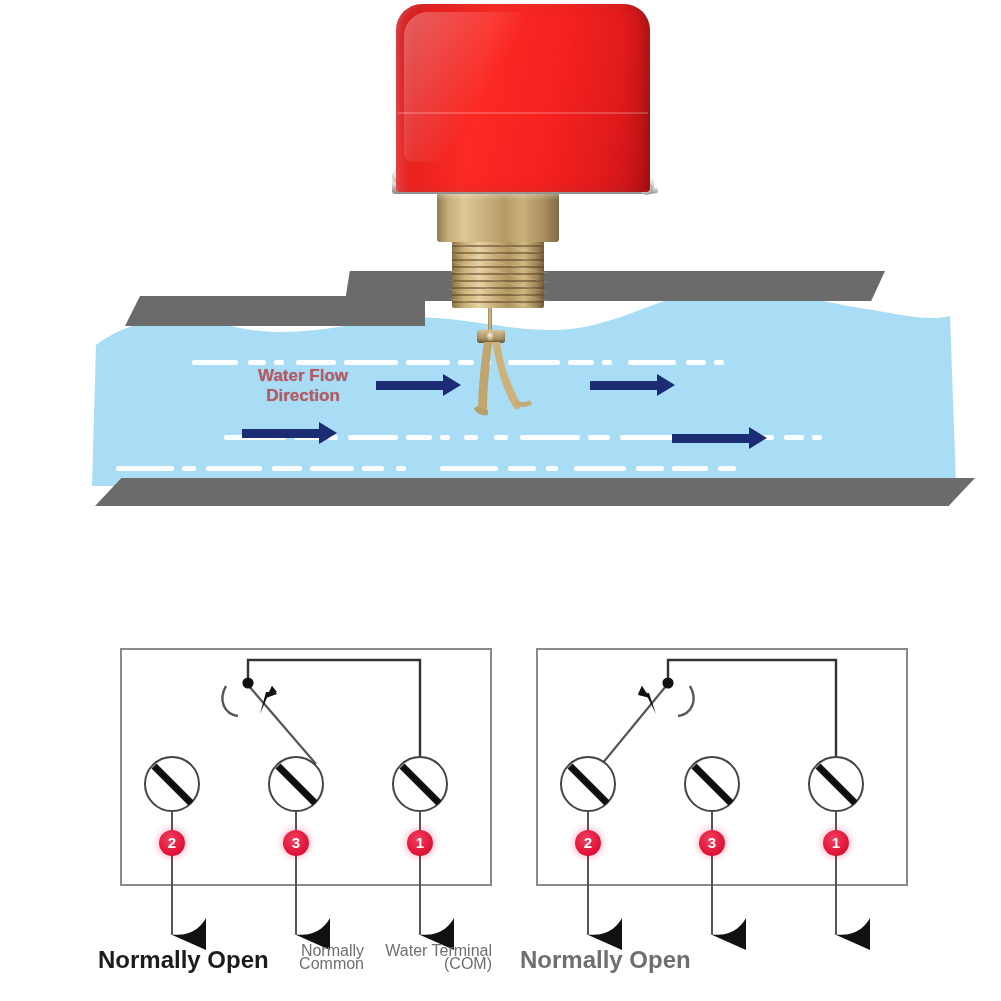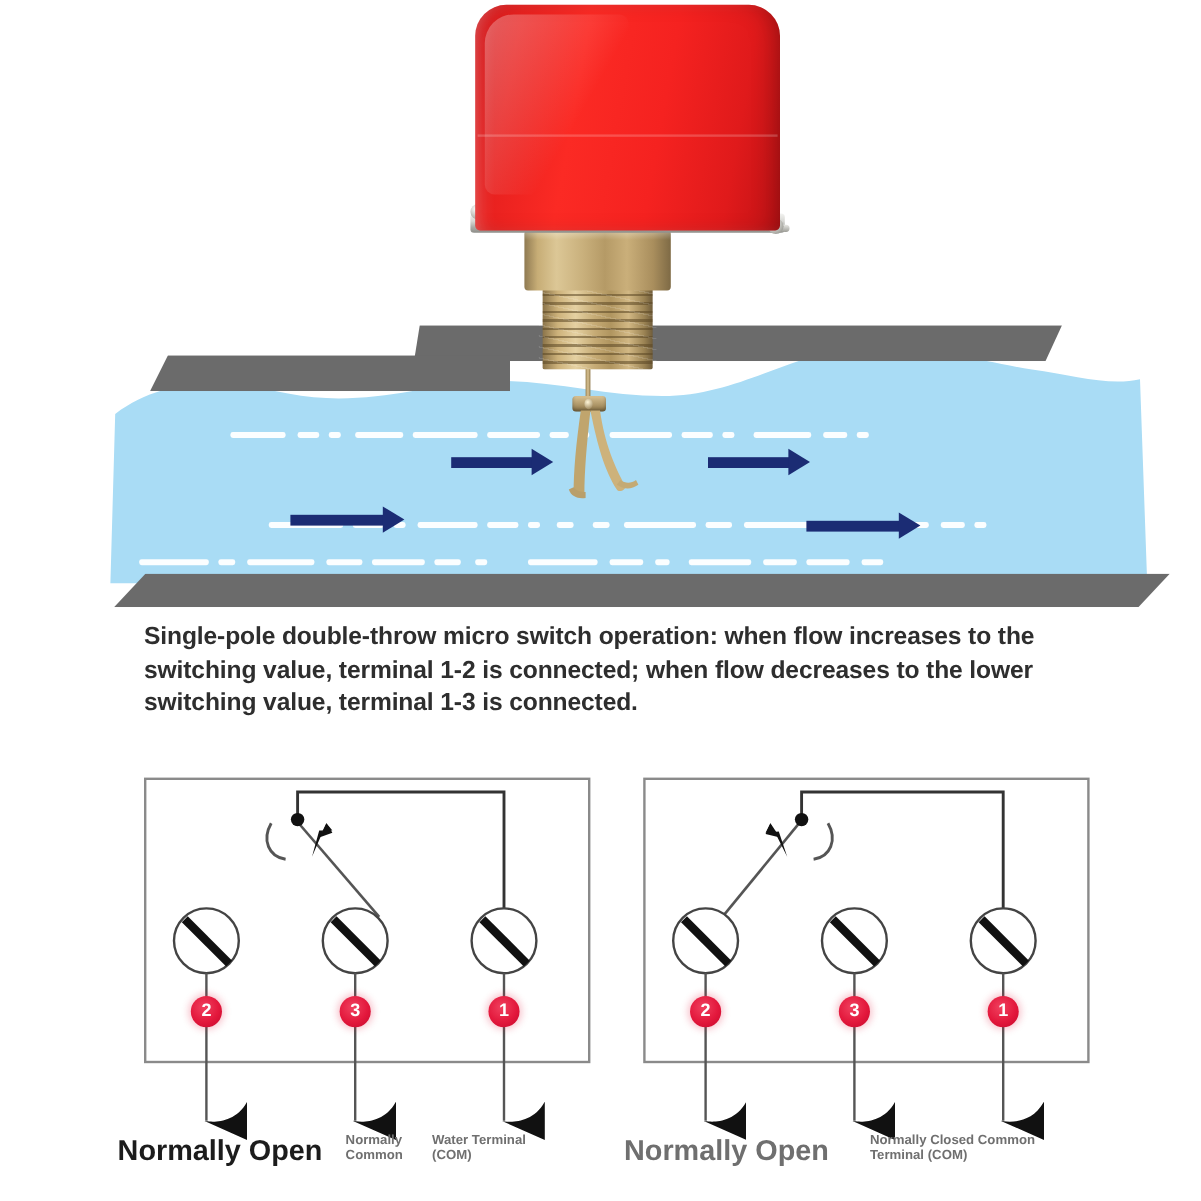--- a/index.html
+++ b/index.html
@@ -101,22 +101,22 @@
   .dsvg{position:absolute;left:0;top:0;width:372px;height:352px;overflow:visible;}
 
   .badge{position:absolute;width:26px;height:26px;border-radius:50%;
     background:radial-gradient(circle at 42% 36%,#f0415f,#e3183c 55%,#c5072c);
     color:#fff;font-size:15px;font-weight:bold;line-height:26px;text-align:center;
     font-family:"Liberation Sans",sans-serif;
     box-shadow:0 0 6px 2px rgba(227,24,60,.25);}
 
   .lbl-big{position:absolute;font-weight:bold;font-family:Liberation Sans, sans-serif;
     white-space:nowrap;}
-  .lbl-small{position:absolute;font-weight:bold;font-size:11px;line-height:13px;
-    text-align:left;color:#6f6f6f;font-family:"Liberation Sans",sans-serif;}
+  .lbl-small{position:absolute;font-weight:normal;font-size:16px;line-height:13px;
+    text-align:right;color:#6f6f6f;font-family:"Liberation Sans",sans-serif;}
 </style>
 </head>
 <body>
 
 <div id="page">
 
   <div id="illustration">
 
     <svg class="dsvg" style="left:0;top:0;width:1001px;height:505px;">
       <path d="M96,345 C140,312 190,318 240,328 C300,340 350,322 400,318 C450,314 500,330 552,330
@@ -175,20 +175,24 @@
       <div class="dash" style="left:540px;top:166px;width:28px;"></div>
       <div class="dash" style="left:576px;top:166px;width:36px;"></div>
       <div class="dash" style="left:622px;top:166px;width:18px;"></div>
     </div>
 
     <div class="flow-arrow" style="left:376px;top:381px;width:68px;"></div>
     <div class="flow-arrow" style="left:590px;top:381px;width:68px;"></div>
     <div class="flow-arrow" style="left:242px;top:429px;width:78px;"></div>
     <div class="flow-arrow" style="left:672px;top:434px;width:78px;"></div>
 
+    <div id="flow-label">
+      <span>Water Flow</span><br>
+      <span>Direction</span>
+    </div>
 
     <div class="paddle-stem"></div>
     <div class="paddle-clip"></div>
     <div class="paddle-pin"></div>
     <svg class="dsvg" style="left:440px;top:330px;width:140px;height:110px;">
       <path d="M44,12 C40,40 38,62 38,82 C38,84 46,84 47,82 C47,62 49,40 52,12 Z" fill="#c0a56d"></path>
       <path d="M52,12 C58,42 64,62 74,78 C76,81 82,78 81,75 C72,58 64,40 60,12 Z" fill="#cdb27b"></path>
       <path d="M34,78 C36,84 42,86 48,85 L48,80 C44,80 40,79 38,76 Z" fill="#b99f6b"></path>
       <path d="M74,74 C80,78 86,78 92,74 L90,70 C86,73 81,73 77,70 Z" fill="#c4aa74"></path>
     </svg>
@@ -197,21 +201,20 @@
     <div class="brass-hex"></div>
 
     <div class="sensor-flange"></div>
     <div class="flange-bar"></div>
     <div class="flange-screw l"></div>
     <div class="flange-screw r"></div>
     <div class="sensor-body"></div>
     <div class="sensor-gloss"></div>
   </div>
 
-  <div id="caption">Single-pole double-throw micro switch operation: when flow increases to the switching value, terminal 1-2 is connected; when flow decreases to the lower switching value, terminal 1-3 is connected.</div>
 
   <div class="diagram" id="diagram-left"></div>
   <div class="dwrap" id="wrap-left">
     <svg class="dsvg" viewBox="0 0 372 352">
       <defs>
         <marker id="dnArrowL" markerWidth="16" markerHeight="18" refX="8" refY="17" orient="auto">
           <path d="M0,0 L16,0 L8,18 C8,18 11,6 0,0 Z" fill="#111"></path>
         </marker>
       </defs>
 
@@ -298,18 +301,14 @@
       <path d="M176,163 L176,286" fill="none" stroke="#555" stroke-width="2" marker-end="url(#dnArrowR)"></path>
       <path d="M300,163 L300,286" fill="none" stroke="#555" stroke-width="2" marker-end="url(#dnArrowR)"></path>
     </svg>
 
     <div class="badge" style="left:39px;top:182px;">2</div>
     <div class="badge" style="left:163px;top:182px;">3</div>
     <div class="badge" style="left:287px;top:182px;">1</div>
   </div>
 
   <div class="lbl-big" style="left:520px;top:946px;font-size:24px;color:#6f6f6f;">Normally Open</div>
-  <div class="lbl-small" style="left:725px;top:944px;width:190px;">
-    <span>Normally Closed Common</span><br>
-    <span>Terminal (COM)</span>
-  </div>
 
 </div>
 
 </body></html>

